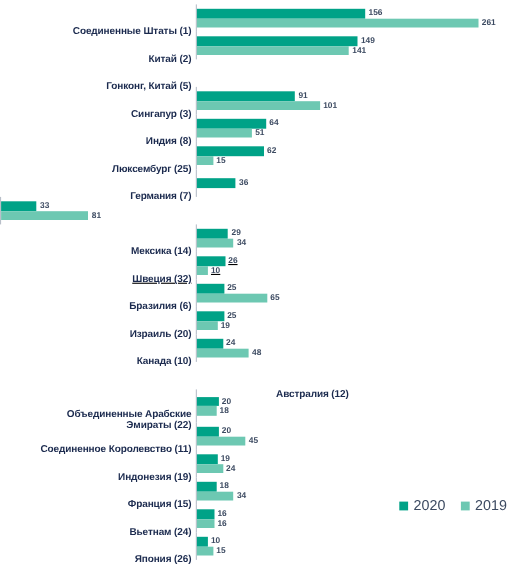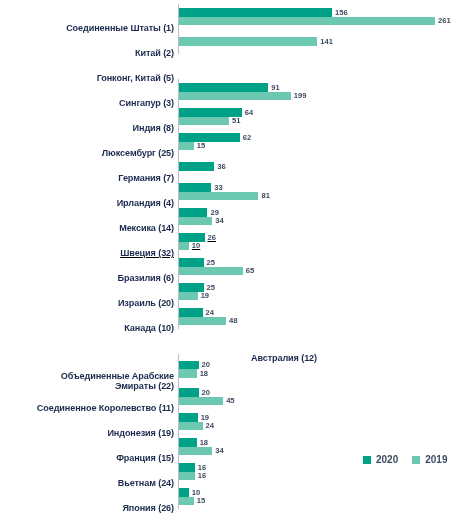--- a/index.html
+++ b/index.html
@@ -57,21 +57,21 @@
     padding-left: 0px;
     box-sizing: border-box;
     height: 100%;
     display: flex;
     flex-direction: column;
     justify-content: center;
   }
 
   .bar-line {
     display: flex;
-    align-items: flex-end;
+    align-items: flex-start;
     height: 8.5px;
   }
 
   .bar {
     height: 8.5px;
     display: block;
   }
 
   .bar.y2020 { background: #00a287; }
   .bar.y2019 { background: #6dc8b2; }
@@ -99,22 +99,22 @@
     gap: 5px;
   }
   .legend-swatch {
     width: 8px;
     height: 8px;
     display: block;
   }
   .legend-swatch.y2020 { background: #00a287; }
   .legend-swatch.y2019 { background: #6dc8b2; }
   .legend-label {
-    font-size: 10px;
-    font-weight: bold;
+    font-size: 13px;
+    font-weight: normal;
     color: #3c4a61;
     line-height: 9px;
   }
 </style>
 </head>
 <body>
 
 <div id="chart-root">
   <div class="rows" id="rows">
       <div class="row" style="height: 25px;">
@@ -127,38 +127,42 @@
           <div class="bar-line">
             <div class="bar y2019" style="width: 256px;"></div>
             <div class="bar-val">261</div>
           </div>
         </div>
       </div>
       <div class="row" style="height: 25px;">
         <div class="cat-label">Китай (2)</div>
         <div class="bars-cell">
           <div class="bar-line">
+            <div class="bar y2020" style="width: 146.146px;"></div>
+            <div class="bar-val">149</div>
+          </div>
+          <div class="bar-line">
             <div class="bar y2019" style="width: 138.299px;"></div>
             <div class="bar-val">141</div>
           </div>
         </div>
       </div>
       <div class="row" style="height: 25px;">
         <div class="cat-label">Гонконг, Китай  (5)</div>
       </div>
       <div class="row" style="height: 25px;">
         <div class="cat-label">Сингапур (3)</div>
         <div class="bars-cell">
           <div class="bar-line">
             <div class="bar y2020" style="width: 89.2567px;"></div>
             <div class="bar-val">91</div>
           </div>
           <div class="bar-line">
             <div class="bar y2019" style="width: 111.816px;"></div>
-            <div class="bar-val">199</div>
+            <div class="bar-val">101</div>
           </div>
         </div>
       </div>
       <div class="row" style="height: 25px;">
         <div class="cat-label">Индия (8)</div>
         <div class="bars-cell">
           <div class="bar-line">
             <div class="bar y2020" style="width: 62.7739px;"></div>
             <div class="bar-val">64</div>
           </div>
@@ -184,21 +188,20 @@
       <div class="row" style="height: 25px;">
         <div class="cat-label">Германия (7)</div>
         <div class="bars-cell">
           <div class="bar-line">
             <div class="bar y2020" style="width: 35.3103px;"></div>
             <div class="bar-val">36</div>
           </div>
         </div>
       </div>
       <div class="row" style="height: 25px;">
-        <div class="cat-label">Ирландия (4)</div>
         <div class="bars-cell">
           <div class="bar-line">
             <div class="bar y2020" style="width: 32.3678px;"></div>
             <div class="bar-val">33</div>
           </div>
           <div class="bar-line">
             <div class="bar y2019" style="width: 79.4483px;"></div>
             <div class="bar-val">81</div>
           </div>
         </div>

